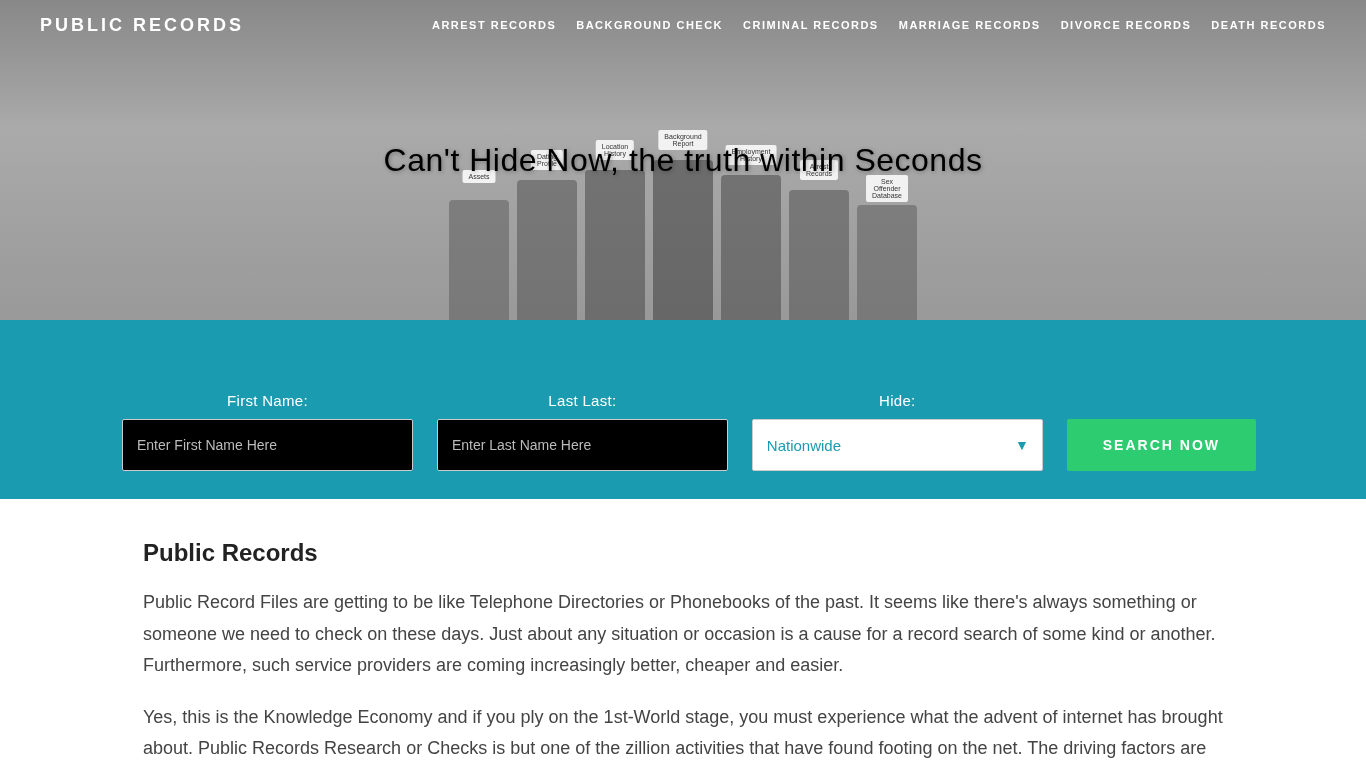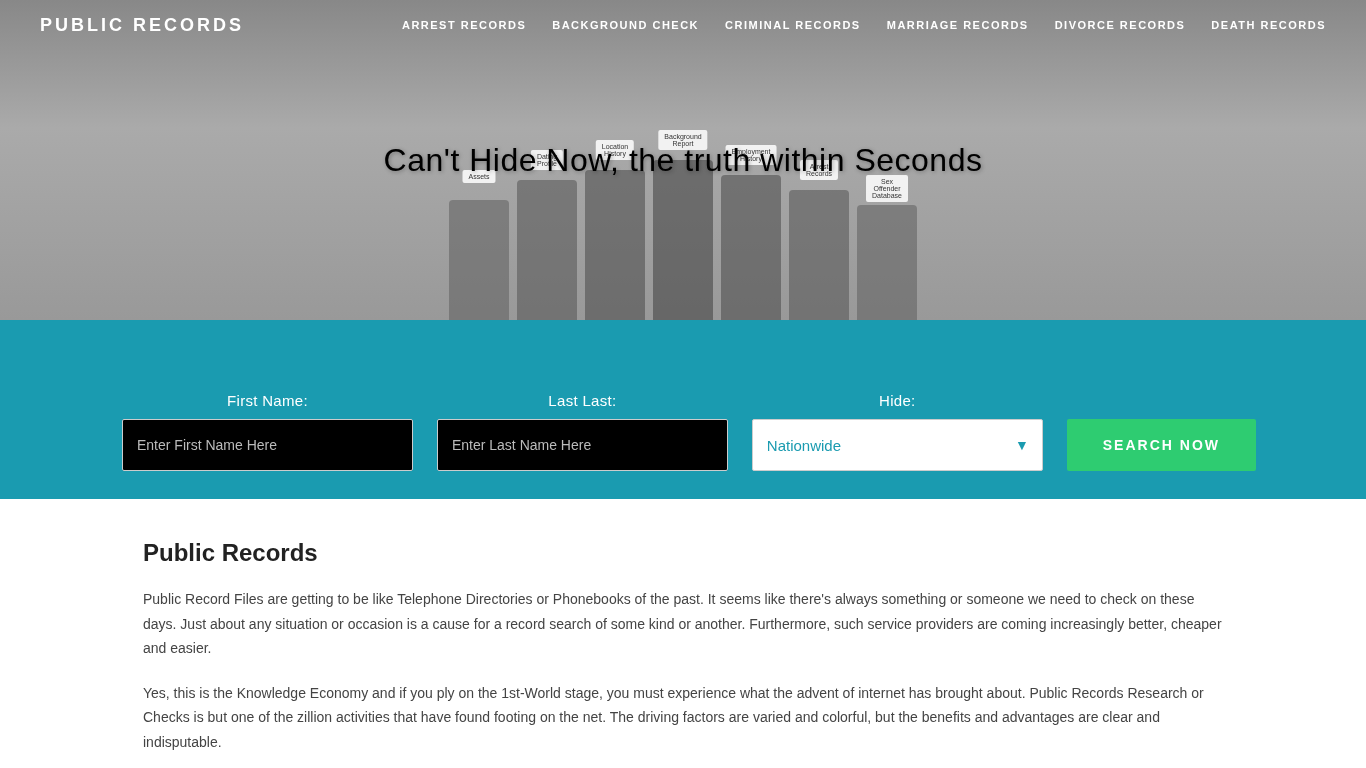--- a/index.html
+++ b/index.html
@@ -20,21 +20,21 @@
     .site-logo {
       color: #fff;
       font-size: 18px;
       font-weight: 700;
       letter-spacing: 3px;
       text-transform: uppercase;
       white-space: nowrap;
     }
     nav {
       display: flex;
-      gap: 26px;
+      gap: 20px;
       align-items: center;
     }
     nav a {
       color: #fff;
       text-decoration: none;
       font-size: 11px;
       font-weight: 600;
       letter-spacing: 1.5px;
       text-transform: uppercase;
       white-space: nowrap;
@@ -195,21 +195,21 @@
       margin: 0 auto;
       padding: 40px 30px 60px;
     }
     .content-title {
       font-size: 24px;
       font-weight: 700;
       color: #222;
       margin-bottom: 20px;
     }
     .content-para {
-      font-size: 14px;
+      font-size: 18px;
       line-height: 1.75;
       color: #444;
       margin-bottom: 20px;
     }
   </style>
 </head>
 <body>
 
 <header>
   <div class="site-logo">PUBLIC RECORDS</div>

